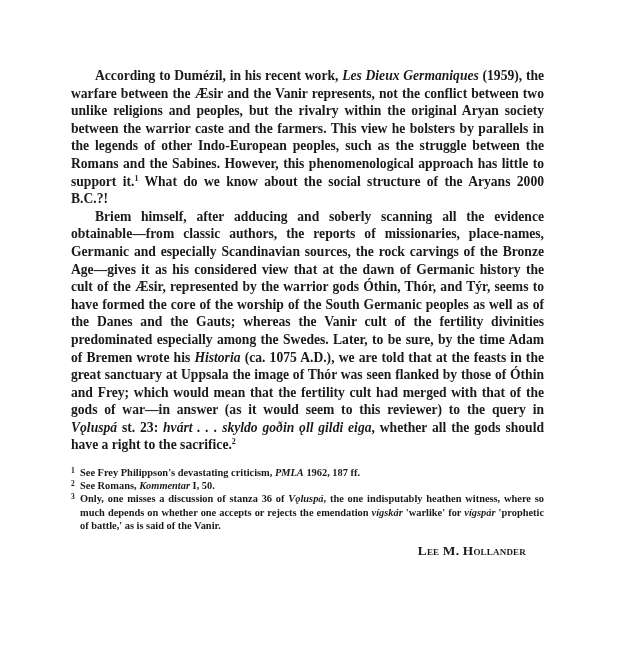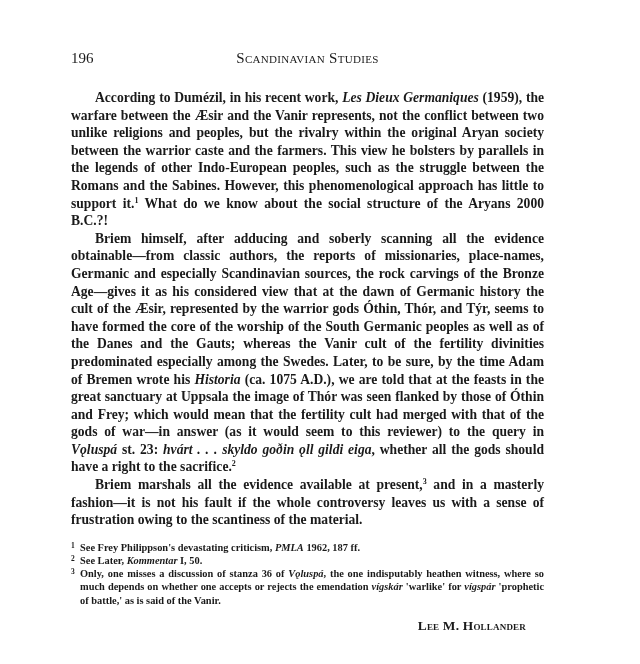--- a/index.html
+++ b/index.html
@@ -20,40 +20,35 @@
   .footnotes { margin-top: 12px; font-size: 10.4px; line-height: 13.2px; font-weight: 600; }
   .fn { position: relative; padding-left: 9px; text-align: justify; }
   .fn .fn-mark { position: absolute; left: 0; top: -2px; font-size: 7.5px; }
   .signature { margin-top: 10px; text-align: right; padding-right: 18px; font-size: 13.4px; line-height: 17px; }
   .sig-name { font-variant: small-caps; font-weight: 600; letter-spacing: 0.2px; }
 </style>
 </head>
 <body>
 
 <div class="page">
-  <div class="running-head">
-    <span class="page-number">196</span>
-    <span class="journal-title">Scandinavian Studies</span>
-  </div>
 
   <div class="body">
 
     <p class="indent"><span>According to Dumézil, in his recent work, </span><i>Les Dieux Germaniques</i><span> (1959), the warfare between the Æsir and the Vanir represents, not the conflict between two unlike religions and peoples, but the rivalry within the original Aryan society between the warrior caste and the farmers. This view he bolsters by parallels in the legends of other Indo-European peoples, such as the struggle between the Romans and the Sabines. However, this phenomenological approach has little to support it.</span><sup>1</sup><span> What do we know about the social structure of the Aryans 2000 B.C.?!</span></p>
 
     <p class="indent"><span>Briem himself, after adducing and soberly scanning all the evidence obtainable—from classic authors, the reports of missionaries, place-names, Germanic and especially Scandinavian sources, the rock carvings of the Bronze Age—gives it as his considered view that at the dawn of Germanic history the cult of the Æsir, represented by the warrior gods Óthin, Thór, and Týr, seems to have formed the core of the worship of the South Germanic peoples as well as of the Danes and the Gauts; whereas the Vanir cult of the fertility divinities predominated especially among the Swedes. Later, to be sure, by the time Adam of Bremen wrote his </span><b><i>Historia</i></b><span> (ca. 1075 A.D.), we are told that at the feasts in the great sanctuary at Uppsala the image of Thór was seen flanked by those of Óthin and Frey; which would mean that the fertility cult had merged with that of the gods of war—in answer (as it would seem to this reviewer) to the query in </span><i>Vǫluspá</i><span> st. 23: </span><b><i>hvárt . . . skyldo goðin ǫll gildi eiga</i></b><span>, whether all the gods should have a right to the sacrifice.</span><sup>2</sup></p>
 
-    <p class="indent"><span>Briem marshals all the evidence available at present,</span><sup>3</sup><span> and in a masterly fashion—it is not his fault if the whole controversy leaves us with a sense of frustration owing to the scantiness of the material.</span></p>
   </div>
 
   <div class="footnotes">
     <div class="fn">
       <span class="fn-mark">1</span><span>See Frey Philippson's devastating criticism, </span><b><i>PMLA</i></b><span> 1962, 187 ff.</span>
     </div>
     <div class="fn">
-      <span class="fn-mark">2</span><span>See Later, </span><b><i>Kommentar</i></b><span> I, 50.</span>
+      <span class="fn-mark">2</span><span>See Romans, </span><b><i>Kommentar</i></b><span> I, 50.</span>
     </div>
     <div class="fn">
       <span class="fn-mark">3</span><span>Only, one misses a discussion of stanza 36 of </span><b><i>Vǫluspá</i></b><span>, the one indisputably heathen witness, where so much depends on whether one accepts or rejects the emendation </span><b><i>vígskár</i></b><span> 'warlike' for </span><b><i>vígspár</i></b><span> 'prophetic of battle,' as is said of the Vanir.</span>
     </div>
   </div>
 
   <div class="signature">
     <div class="sig-name">Lee M. Hollander</div>
 
   </div>

